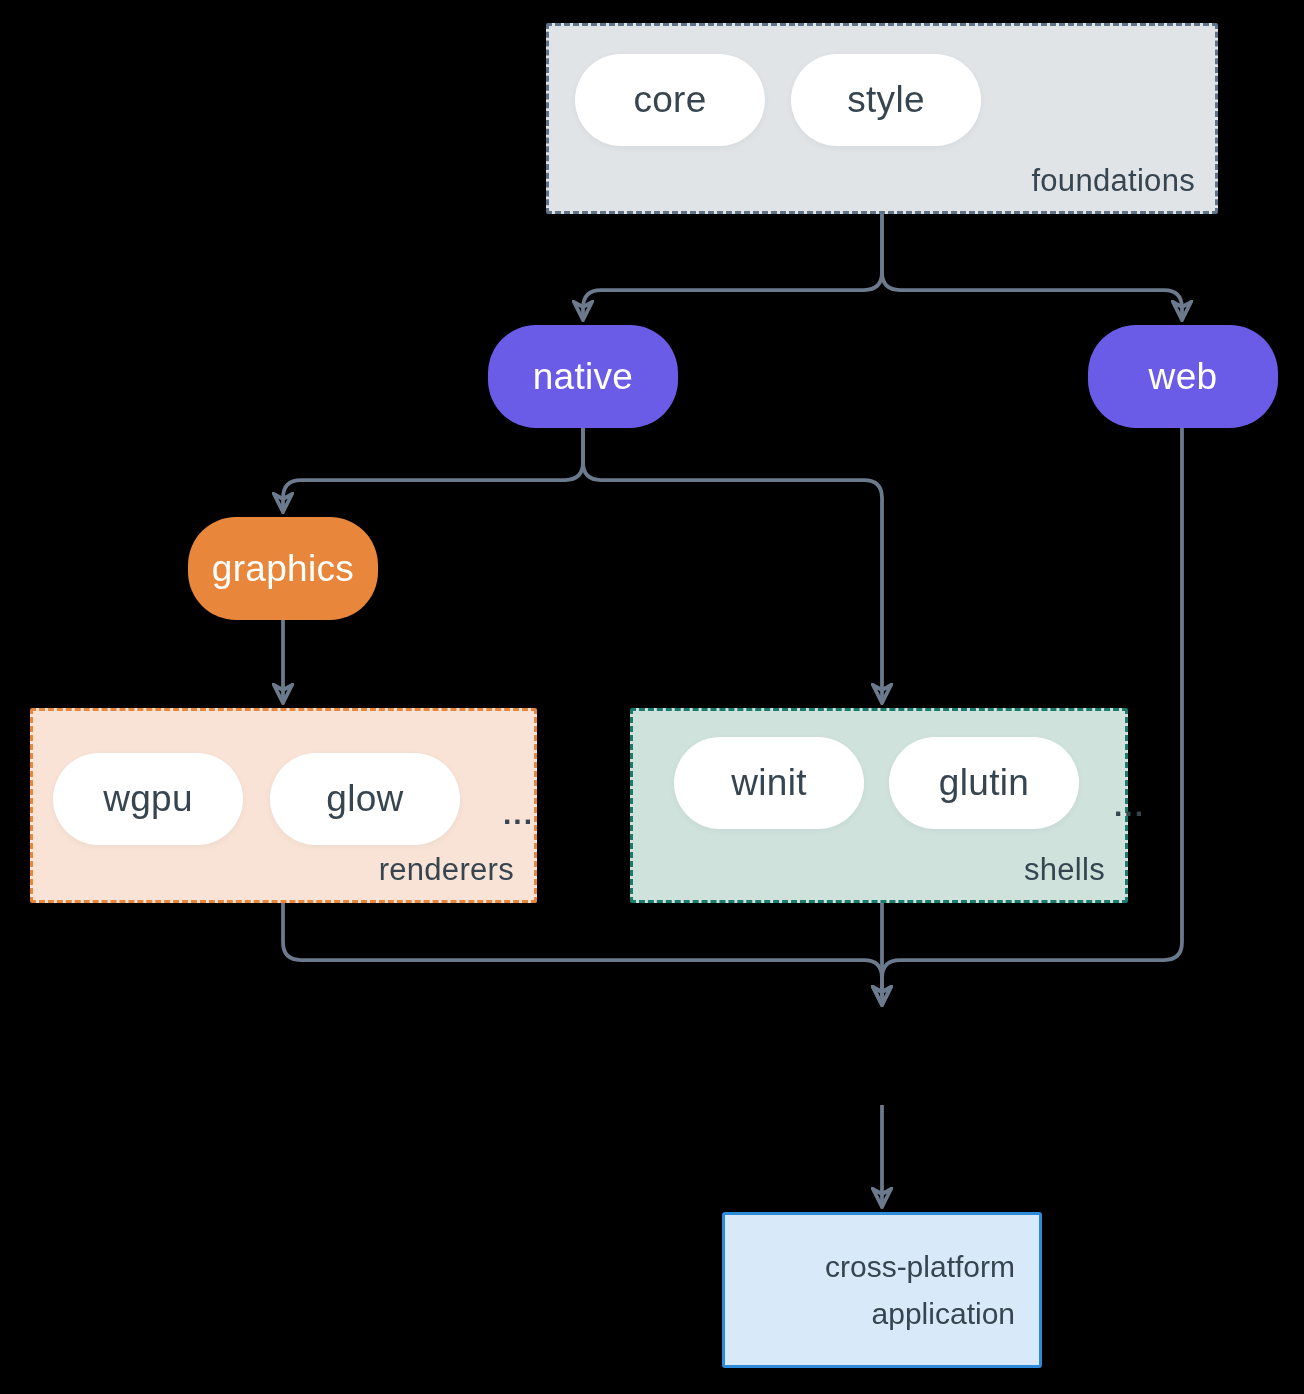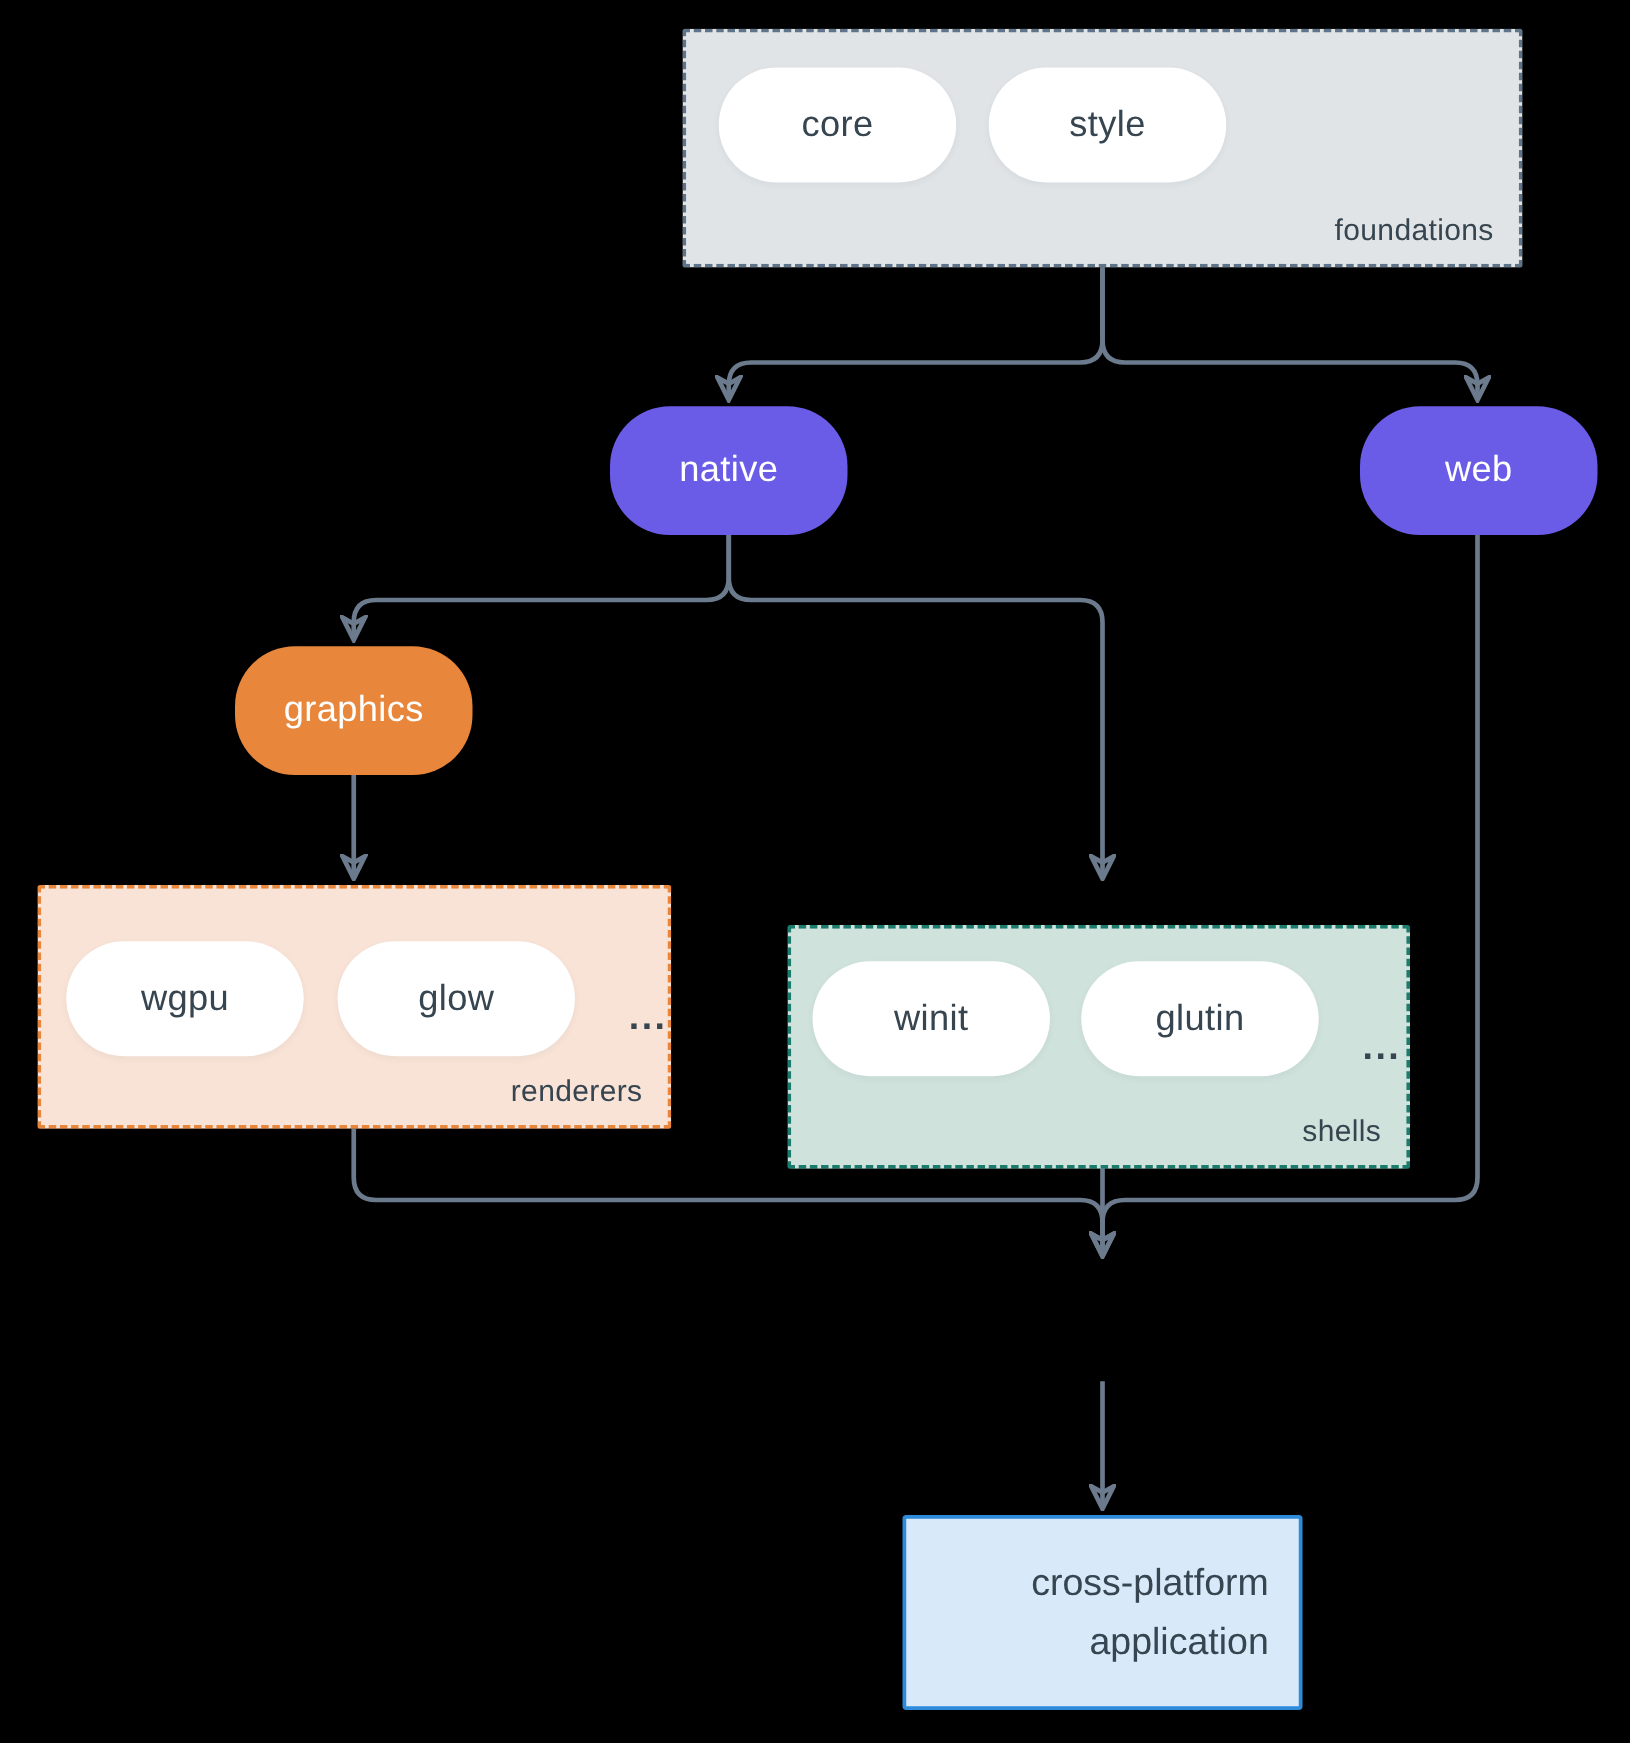--- a/index.html
+++ b/index.html
@@ -40,40 +40,40 @@
     padding:28px 0 0 26px;gap:26px;
   }
   .group-renderers{
     left:30px;top:708px;width:507px;height:195px;
     background:var(--renderers_fill);border-color:var(--renderers_border);
     padding:42px 0 0 20px;gap:27px;
   }
   .group-shells{
     left:630px;top:708px;width:498px;height:195px;
     background:var(--shells_fill);border-color:var(--shells_border);
-    padding:26px 0 0 17px;gap:25px;margin-top:32px;
+    padding:26px 0 0 41px;gap:25px;
   }
   .pill{
     display:flex;align-items:center;justify-content:center;
-    font-size:29px;letter-spacing:0.3px;
+    font-size:37px;letter-spacing:0.3px;
   }
   .pill-white{
     width:190px;height:92px;border-radius:46px;flex:0 0 auto;
     background:var(--pill_white);color:var(--text_dark);
     box-shadow:0 2px 6px rgba(40,60,80,0.06);
   }
   .ellipsis{
     align-self:center;margin-top:-26px;font-size:30px;font-weight:bold;
     letter-spacing:2px;color:var(--text_dark);
   }
   .ellipsis-renderers{margin-left:16px;}
   .ellipsis-shells{margin-left:10px;}
   .group-label{
     position:absolute;right:20px;bottom:12px;
-    font-size:24px;color:var(--text_dark);letter-spacing:0.3px;
+    font-size:31px;color:var(--text_dark);letter-spacing:0.3px;
   }
   .pill-node{
     position:absolute;z-index:1;width:190px;height:103px;border-radius:48px;
     color:var(--text_light);
   }
   .node-native{left:488px;top:325px;background:var(--purple);}
   .node-web{left:1088px;top:325px;background:var(--purple);}
   .node-graphics{left:188px;top:517px;background:var(--orange);}
   .node-iced{left:787px;top:1010px;height:95px;background:var(--blue);}
   .app-box{

